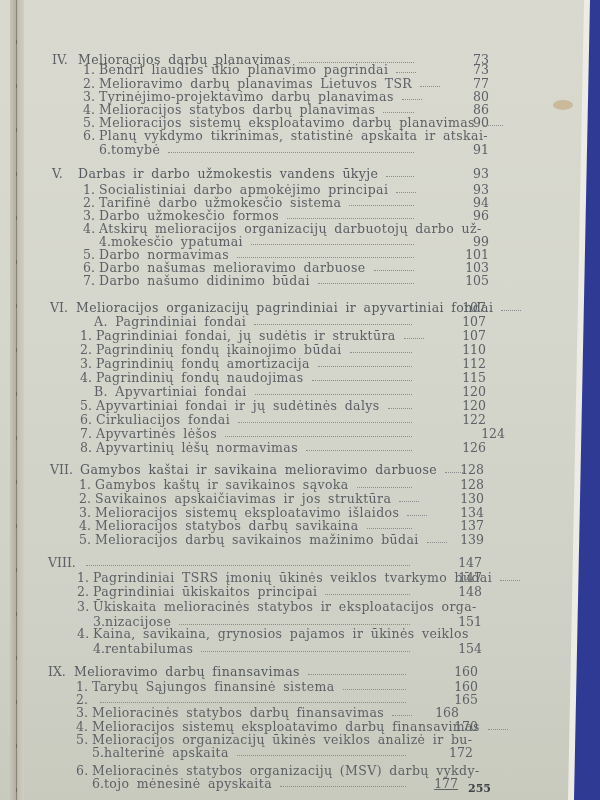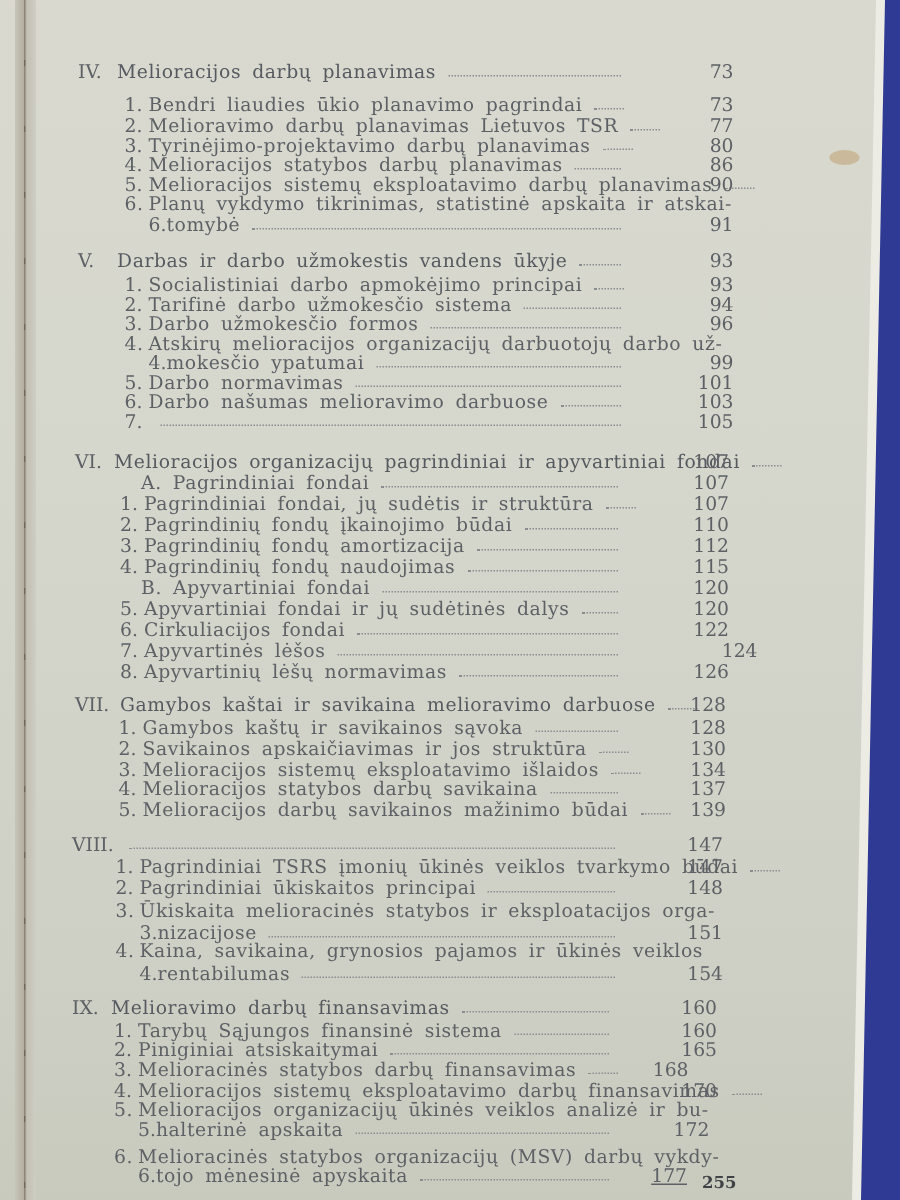--- a/index.html
+++ b/index.html
@@ -59,21 +59,21 @@
 </head>
 <body>
 
 <div id="stage">
   <div id="page"></div>
   <div id="page-edge"></div>
   <div id="binding"></div>
   <div id="stain"></div>
 
   <div id="toc">
-      <div class="entry chapter" style="left: 52px; top: 40px; width: 368px;">
+      <div class="entry chapter" style="left: 52px; top: 52px; width: 368px;">
         <span class="num" style="min-width: 26px;">IV.</span>
         <span class="text">Melioracijos darbų planavimas</span>
         <span class="dots"></span>
         <span class="page" style="left: 403px;">73</span>
       </div>
       <div class="entry" style="left: 83px; top: 62px; width: 337px;">
         <span class="num" style="min-width: 16px;">1.</span>
         <span class="text">Bendri liaudies ūkio planavimo pagrindai</span>
         <span class="dots"></span>
         <span class="page" style="left: 372px;">73</span>
@@ -147,20 +147,21 @@
         <span class="page" style="left: 372px;">101</span>
       </div>
       <div class="entry" style="left: 83px; top: 260px; width: 337px;">
         <span class="num" style="min-width: 16px;">6.</span>
         <span class="text">Darbo našumas melioravimo darbuose</span>
         <span class="dots"></span>
         <span class="page" style="left: 372px;">103</span>
       </div>
       <div class="entry" style="left: 83px; top: 273px; width: 337px;">
         <span class="num" style="min-width: 16px;">7.</span>
+        <span class="text">Darbo našumo didinimo būdai</span>
         <span class="dots"></span>
         <span class="page" style="left: 372px;">105</span>
       </div>
       <div class="entry chapter" style="left: 50px; top: 300px; width: 368px;">
         <span class="num" style="min-width: 26px;">VI.</span>
         <span class="text">Melioracijos organizacijų pagrindiniai ir apyvartiniai fondai</span>
         <span class="dots"></span>
         <span class="page" style="left: 402px;">107</span>
       </div>
       <div class="entry" style="left: 94px; top: 314px; width: 324px;">
@@ -297,21 +298,20 @@
         <span class="page" style="left: 396px;">160</span>
       </div>
       <div class="entry" style="left: 76px; top: 679px; width: 336px;">
         <span class="num" style="min-width: 16px;">1.</span>
         <span class="text">Tarybų Sąjungos finansinė sistema</span>
         <span class="dots"></span>
         <span class="page" style="left: 368px;">160</span>
       </div>
       <div class="entry" style="left: 76px; top: 692px; width: 336px;">
         <span class="num" style="min-width: 16px;">2.</span>
-        <span class="text">Piniginiai atsiskaitymai</span>
         <span class="dots"></span>
         <span class="page" style="left: 368px;">165</span>
       </div>
       <div class="entry" style="left: 76px; top: 705px; width: 336px;">
         <span class="num" style="min-width: 16px;">3.</span>
         <span class="text">Melioracinės statybos darbų finansavimas</span>
         <span class="dots"></span>
         <span class="page" style="left: 349px;">168</span>
       </div>
       <div class="entry" style="left: 76px; top: 719px; width: 336px;">

